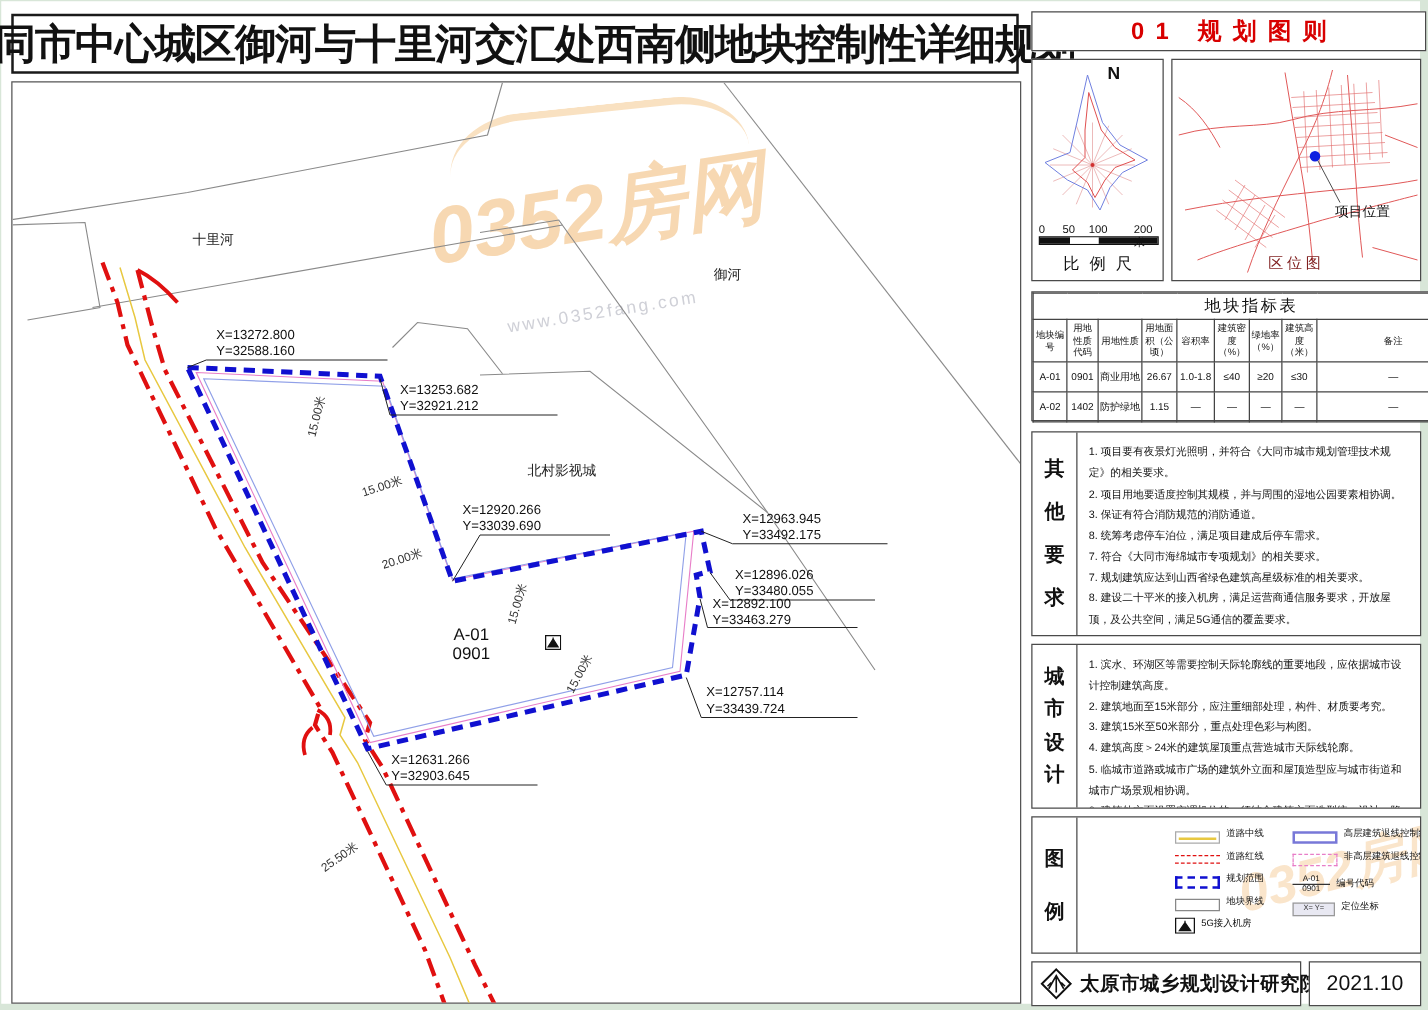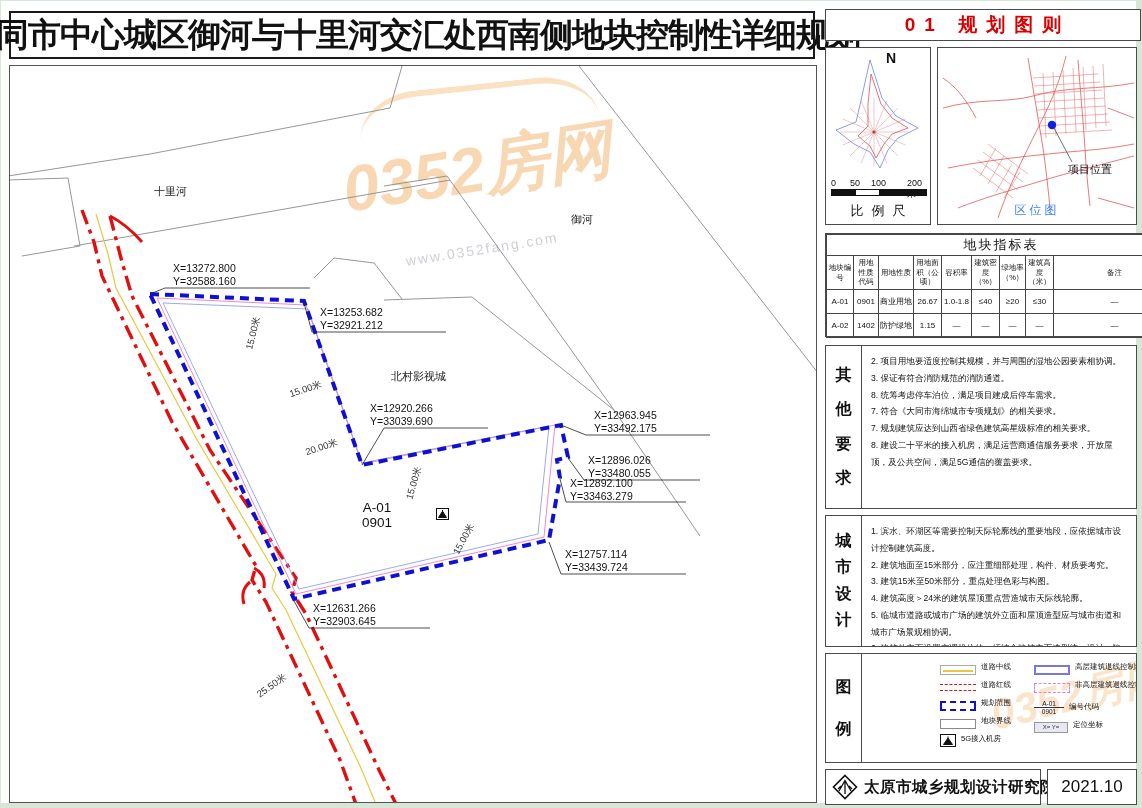--- a/index.html
+++ b/index.html
@@ -39,21 +39,21 @@
   #compass-box .north { position:absolute; left:60px; top:2px; font-size:14px; font-weight:bold; color:#111; }
   #scalebar { position:absolute; left:5px; top:130px; width:96px; }
   #scalebar .ticks { position:relative; height:11px; font-size:9px; color:#111; }
   #scalebar .ticks span { position:absolute; top:0; }
   #scalebar .bar { height:7px; border:1px solid #111; display:flex; }
   #scalebar .bar i { display:block; height:100%; }
   #scale-label { position:absolute; left:0; bottom:4px; width:100%; text-align:center; font-size:13px;
     letter-spacing:8px; text-indent:8px; color:#111; }
 
   #location-box { left:936px; top:46px; width:200px; height:178px; }
-  #loc-caption { position:absolute; bottom:5px; width:100%; text-align:center; font-size:12px; letter-spacing:3px; color:#3b82f6; }
+  #loc-caption { position:absolute; bottom:5px; width:100%; text-align:center; font-size:12px; letter-spacing:3px; color:#7f1d1d; }
   #loc-marker-label { position:absolute; left:130px; top:114px; font-size:11px; color:#111; }
 
   
   #table-box { left:824px; top:232px; width:352px; height:104px; }
   #ind-table { width:100%; height:100%; border-collapse:collapse; table-layout:fixed; }
   #ind-table td { border:1px solid #444; font-size:7.5px; color:#111; text-align:center; vertical-align:middle; padding:1px; }
   #ind-table .tt { font-size:13px; letter-spacing:2px; height:20px; border:1px solid #444; }
   #ind-table .hd { height:34px; line-height:1.3; }
   #ind-table .dr td { height:24px; font-size:8px; }
 
@@ -138,21 +138,21 @@
         <polyline points="551,359 576,369 700,369"></polyline>
         <polyline points="558,392 574,414 690,414"></polyline>
         <polyline points="550,413 556,436 676,436"></polyline>
         <polyline points="539,476 551,508 676,508"></polyline>
         <polyline points="284,535 299,562 420,562"></polyline>
       </g>
     </svg>
 
     <div class="maplabel" style="left:144px; top:118px;">十里河</div>
     <div class="maplabel" style="left:561px; top:146px;">御河</div>
-    <div class="maplabel" style="left:381px; top:303px;">北村影视城</div>
+    <div class="maplabel" style="left:412px; top:303px;">北村影视城</div>
 
     <div id="plot-code">
       <div>A-01</div>
       <div>0901</div>
     </div>
     <svg class="abs" style="left:426px; top:442px;" width="13" height="12" viewBox="0 0 13 12">
       <rect x="0.5" y="0.5" width="12" height="11" fill="#fff" stroke="#111" stroke-width="1"></rect>
       <path d="M6.5,2 L6.5,3.2 M2.5,9.5 L6.5,3.2 L10.5,9.5 Z" fill="#111" stroke="#111" stroke-width="1"></path>
     </svg>
 
@@ -307,20 +307,21 @@
   </div>
 
   <div class="box sec" style="left:824px; top:344px; width:312px; height:164px;">
     <div class="vlabel">
       <span>其</span>
         <span>他</span>
       <span>要</span>
         <span>求</span>
     </div>
     <div class="sec-body">
+      <div>1. 项目要有夜景灯光照明，并符合《大同市城市规划管理技术规定》的相关要求。</div>
       <div>2. 项目用地要适度控制其规模，并与周围的湿地公园要素相协调。</div>
       <div>3. 保证有符合消防规范的消防通道。</div>
       <div>8. 统筹考虑停车泊位，满足项目建成后停车需求。</div>
       <div>7. 符合《大同市海绵城市专项规划》的相关要求。</div>
       <div>7. 规划建筑应达到山西省绿色建筑高星级标准的相关要求。</div>
       <div>8. 建设二十平米的接入机房，满足运营商通信服务要求，开放屋顶，及公共空间，满足5G通信的覆盖要求。</div>
 
     </div>
   </div>
 

